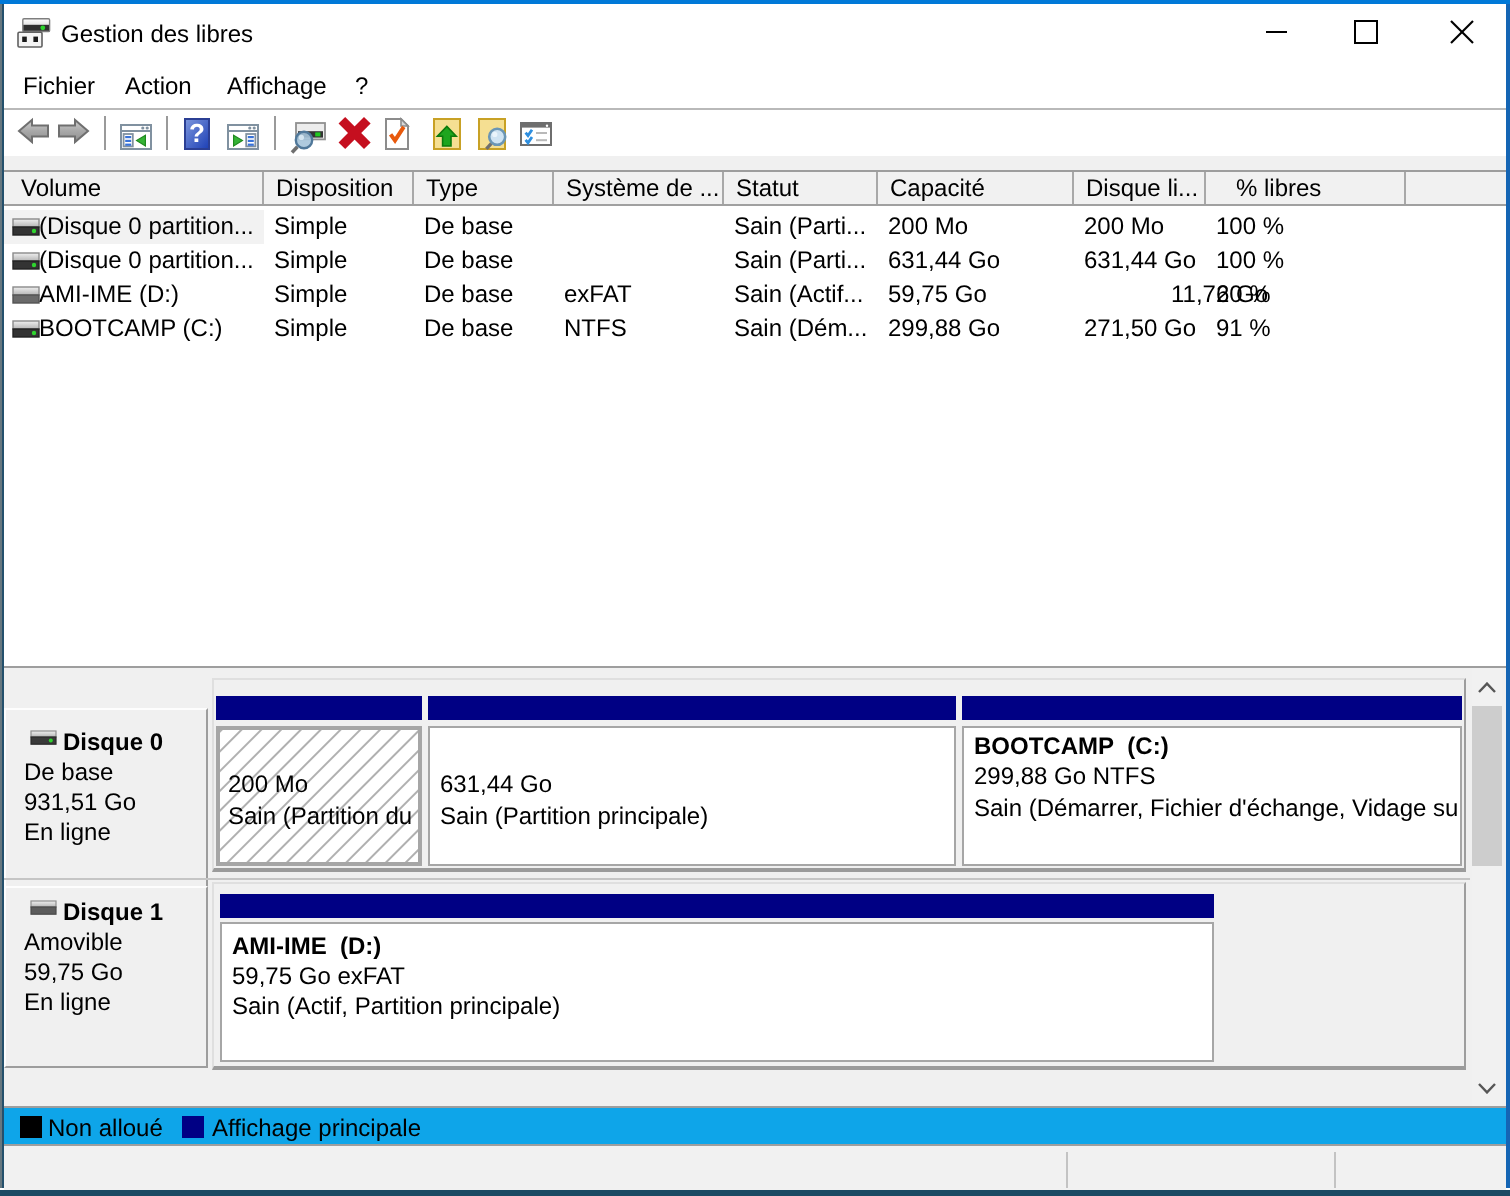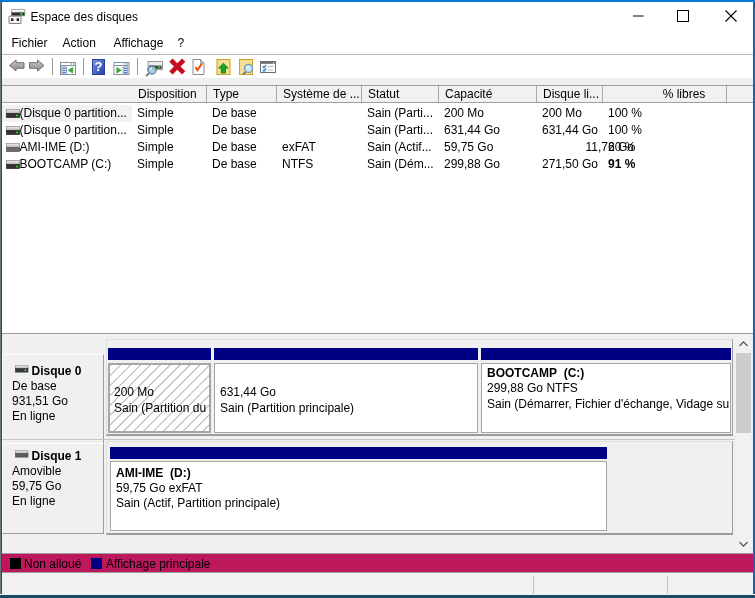--- a/index.html
+++ b/index.html
@@ -29,21 +29,21 @@
   
   #bottompane { left:2px; top:333px; width:751px; height:220px; background:#f0f0f0; border-top:1px solid #9e9e9e; }
   .labelbox { position:absolute; left:2px; width:102px; height:94px; background:#f0f0f0; border-top:1px solid #fdfdfd; border-left:1px solid #fdfdfd; border-right:1px solid #9d9d9d; border-bottom:1px solid #9d9d9d; }
   .dcontainer { position:absolute; left:106px; width:627px; background:#f0f0f0; border-top:1px solid #dfdfdf; border-left:1px solid #dfdfdf; border-right:1px solid #9d9d9d; border-bottom:2.5px solid #9b9b9b; }
   .navy { position:absolute; height:13px; background:#000084; }
   .pbody { position:absolute; background:#fff; border:1px solid #a6a6a6; overflow:hidden; }
   .pbody2 { position:absolute; border:2px solid #a6a6a6; overflow:hidden; background:#fff; }
   .ptext { position:absolute; line-height:15.5px; white-space:nowrap; }
   .ltext { line-height:15.2px; }
   
-  #legend { left:2px; top:553px; width:751px; height:19px; background:#be185d; border-top:1px solid #9e9e9e; }
+  #legend { left:2px; top:553px; width:751px; height:19px; background:#0ea5e9; border-top:1px solid #9e9e9e; }
   #status { left:2px; top:572px; width:751px; height:22.5px; background:#f1f1f1; border-top:1px solid #9e9e9e; }
   .ssep { position:absolute; top:3px; width:1px; height:18px; background:#c3c3c3; }
   .sq { position:absolute; top:3.5px; width:11px; height:11px; }
 </style>
 </head>
 <body>
 
   <svg class="abs" id="appicon" style="left:8px; top:4px;" width="21" height="21" viewBox="0 0 21 21">
     <defs>
       <linearGradient id="tslab" x1="0" y1="0" x2="0" y2="1">
@@ -51,21 +51,21 @@
         <stop offset="1" stop-color="#cacaca"></stop>
       </linearGradient>
     </defs>
     <rect x="3.4" y="5.4" width="13.4" height="6.4" rx="0.6" fill="url(#tslab)" stroke="#7e7e7e" stroke-width="0.7"></rect>
     <rect x="3.7" y="8.4" width="12.8" height="3" fill="#2e2e2e"></rect>
     <circle cx="13.4" cy="9.9" r="1.2" fill="#2bd42b"></circle>
     <rect x="1.0" y="12.1" width="12" height="7.4" rx="0.6" fill="#f4f4f4" stroke="#606060" stroke-width="0.8"></rect>
     <rect x="3.1" y="14.3" width="2.3" height="2.7" fill="#1a1a1a"></rect>
     <rect x="8.7" y="14.3" width="2.3" height="2.7" fill="#1a1a1a"></rect>
   </svg>
-  <div class="abs" id="title">Espace des disques</div>
+  <div class="abs" id="title">Gestion des libres</div>
   <svg class="abs" style="left:628px; top:0px;" width="127" height="30">
     <line x1="5" y1="16" x2="15.5" y2="16" stroke="#000" stroke-width="1"></line>
     <rect x="49.5" y="10.5" width="11" height="11" fill="none" stroke="#000" stroke-width="1"></rect>
     <line x1="97.5" y1="10.5" x2="108.5" y2="21.5" stroke="#000" stroke-width="1.1"></line>
     <line x1="108.5" y1="10.5" x2="97.5" y2="21.5" stroke="#000" stroke-width="1.1"></line>
   </svg>
 
   <div class="abs menuitem" style="left:11.5px;">Fichier</div>
   <div class="abs menuitem" style="left:62.5px;">Action</div>
   <div class="abs menuitem" style="left:113.5px;">Affichage</div>
@@ -159,27 +159,28 @@
       <circle cx="13.5" cy="1.9" r="0.6" fill="#fff"></circle>
       <path d="M2.8 5.3 L4 6.8 L6 3.9" fill="none" stroke="#2e8fe0" stroke-width="1.4"></path>
       <path d="M2.8 8.9 L4 10.4 L6 7.5" fill="none" stroke="#2e8fe0" stroke-width="1.4"></path>
       <rect x="8" y="5" width="5.5" height="1" fill="#b9b9b9"></rect>
       <rect x="8" y="8.6" width="5.5" height="1" fill="#b9b9b9"></rect>
     </g>
   </svg>
   <div class="abs" id="grayband"></div>
 
   <div class="abs" id="header">
+    <div class="hcell" style="left:0; width:130px; padding-left:8.5px;">Volume</div>
     <div class="hcell" style="left:130px; width:75px;">Disposition</div>
     <div class="hcell" style="left:205px; width:70px;">Type</div>
     <div class="hcell" style="left:275px; width:85px;">Système de ...</div>
     <div class="hcell" style="left:360px; width:77px;">Statut</div>
     <div class="hcell" style="left:437px; width:98px;">Capacité</div>
     <div class="hcell" style="left:535px; width:66px;">Disque li...</div>
-    <div class="hcell" style="left:634px; width:91px;text-align:center;">% libres</div>
+    <div class="hcell" style="left:610px; width:91px;">% libres</div>
     <div class="hcell" style="left:692px; width:59px; border-right:none;"></div>
   </div>
 
   <div id="rows">
     <div class="row" style="top:104.5px;">
       <div class="cell vcell" style="left:0; width:130px; background:#f2f2f2;"><svg class="rowic" width="14" height="17" viewBox="0 0 14 17">
           <use href="#hdgreen"></use>
         </svg>(Disque 0 partition...</div>
       <div class="cell" style="left:130px; width:75px;">Simple</div>
       <div class="cell" style="left:205px; width:70px;">De base</div>
@@ -216,21 +217,21 @@
     <div class="row" style="top:156.1px;">
       <div class="cell vcell" style="left:0; width:130px;"><svg class="rowic" width="14" height="17" viewBox="0 0 14 17">
           <use href="#hdgreen"></use>
         </svg>BOOTCAMP (C:)</div>
       <div class="cell" style="left:130px; width:75px;">Simple</div>
       <div class="cell" style="left:205px; width:70px;">De base</div>
       <div class="cell" style="left:275px; width:85px;">NTFS</div>
       <div class="cell" style="left:360px; width:77px;">Sain (Dém...</div>
       <div class="cell" style="left:437px; width:98px;">299,88 Go</div>
       <div class="cell" style="left:535px; width:66px;">271,50 Go</div>
-      <div class="cell" style="left:601px; width:91px;font-weight:bold;">91 %</div>
+      <div class="cell" style="left:601px; width:91px;">91 %</div>
     </div>
   </div>
   <svg width="0" height="0" style="position:absolute;">
     <defs>
       <linearGradient id="slab" x1="0" y1="0" x2="0" y2="1">
         <stop offset="0" stop-color="#efefef"></stop>
         <stop offset="1" stop-color="#b5b5b5"></stop>
       </linearGradient>
       <g id="hdgreen">
         <rect x="0.5" y="4.5" width="13" height="4" fill="url(#slab)" stroke="#8a8a8a" stroke-width="0.7"></rect>

